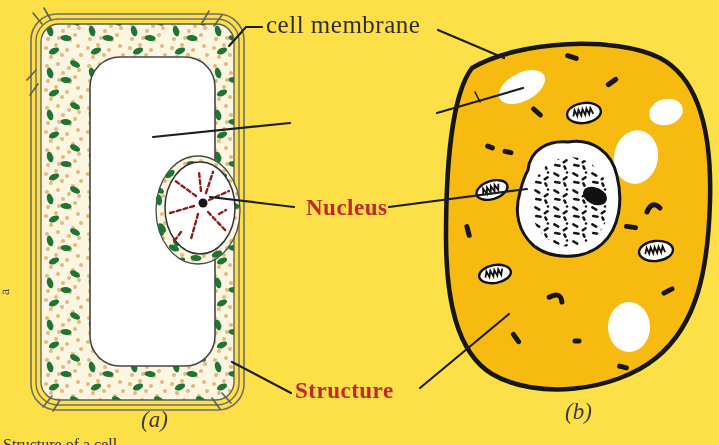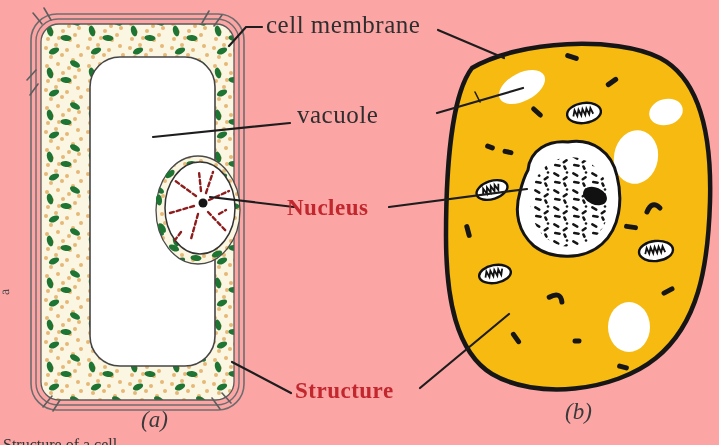--- a/index.html
+++ b/index.html
@@ -1,17 +1,17 @@
 <!DOCTYPE html>
 <html><head>
 <meta charset="utf-8">
 <style>
   html,body{margin:0;padding:0;background:#fff;}
   .stage{
-    position:relative;width:719px;height:445px;background:#fca5a5;
+    position:relative;width:719px;height:445px;background:#fde047;
     overflow:hidden;font-family:"Liberation Serif","DejaVu Serif",serif;
   }
   .lbl{position:absolute;white-space:nowrap;line-height:1;}
   .lbl-dark{color:#2e2e2e;font-size:25px;letter-spacing:.5px;}
   .lbl-red{color:#c1272d;font-size:23px;font-weight:bold;letter-spacing:.5px;}
   .lbl-panel{color:#3a3a3a;font-size:23px;font-style:italic;}
   .side-glyph{position:absolute;left:2px;top:284px;font-size:14px;color:#4a4a4a;
     transform:rotate(-92deg);transform-origin:center;}
   .caption{position:absolute;left:3px;top:436px;font-size:16px;color:#333;}
   svg{position:absolute;left:0;top:0;}
@@ -173,21 +173,20 @@
       <line x1="437" y1="113" x2="523" y2="88"></line>
       <line x1="475" y1="92" x2="480" y2="102" stroke-width="1.6"></line>
       <line x1="294" y1="207" x2="210" y2="197"></line>
       <line x1="389" y1="207" x2="527" y2="189"></line>
       <line x1="291" y1="393" x2="232" y2="362"></line>
       <line x1="420" y1="388" x2="509" y2="314"></line>
     </g>
   </svg>
 
   <div class="lbl lbl-dark" style="left:266px;top:12px">cell membrane</div>
-  <div class="lbl lbl-dark" style="left:297px;top:102px">vacuole</div>
-  <div class="lbl lbl-red" style="left:287px;top:196px">Nucleus</div>
+  <div class="lbl lbl-red" style="left:306px;top:196px">Nucleus</div>
   <div class="lbl lbl-red" style="left:295px;top:379px">Structure</div>
   <div class="lbl lbl-panel" style="left:141px;top:408px">(a)</div>
   <div class="lbl lbl-panel" style="left:565px;top:400px">(b)</div>
 
   <div class="side-glyph">a</div>
   <div class="caption">Structure of a cell</div>
 </div>
 
 </body></html>

